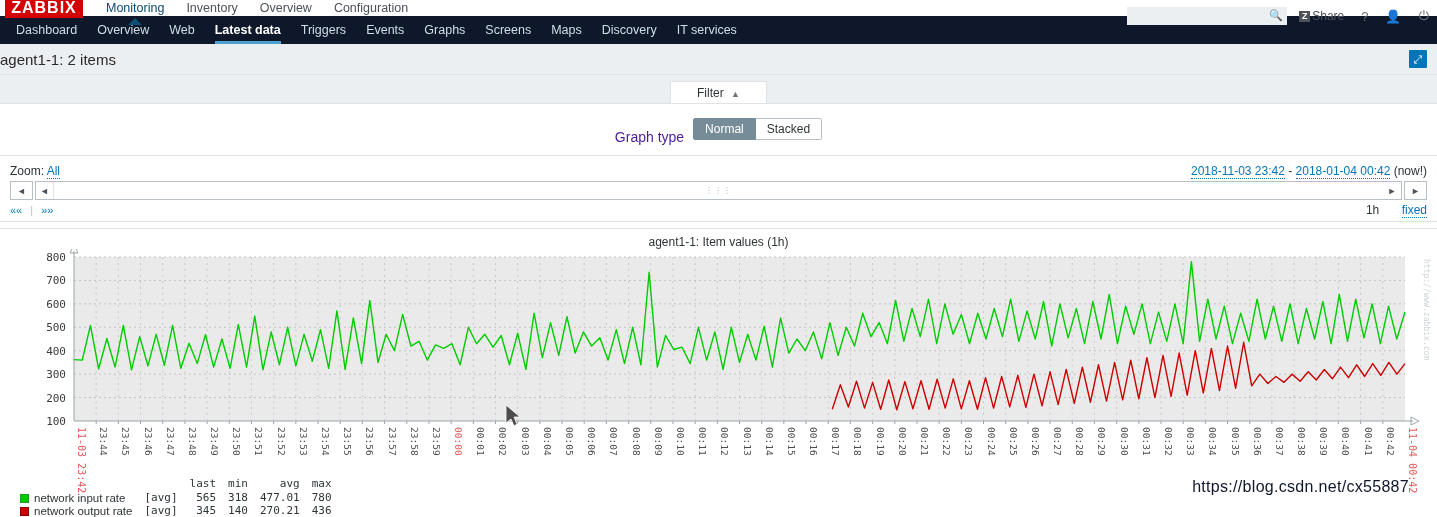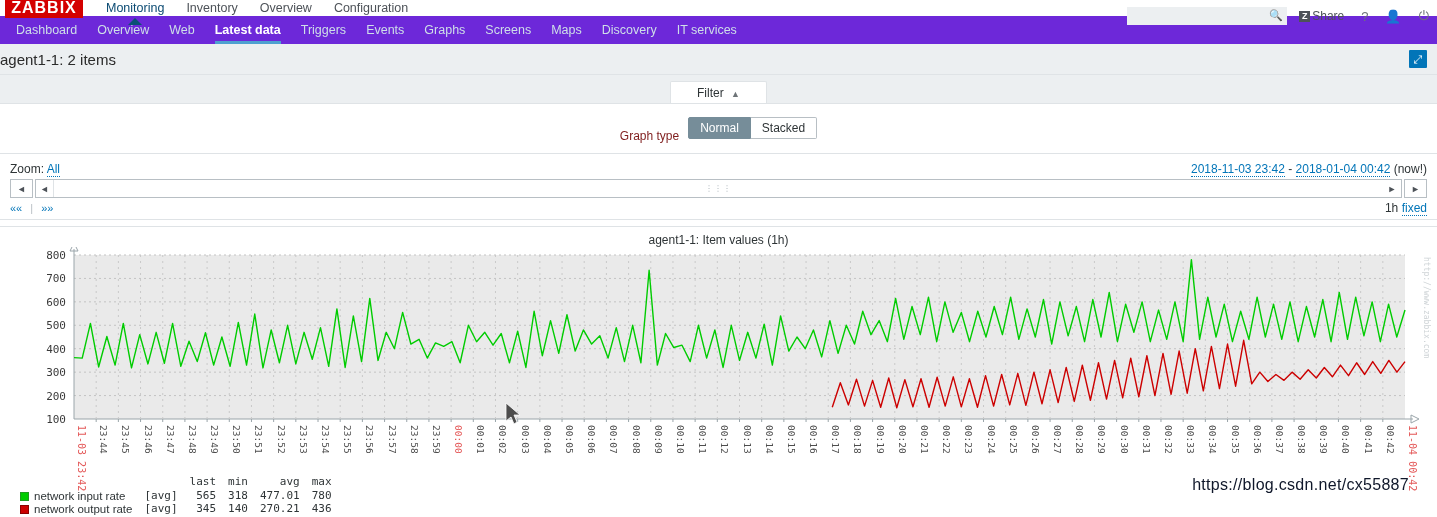--- a/index.html
+++ b/index.html
@@ -54,21 +54,21 @@
   }
   .searchbox .sicon{ position:absolute; right:4px; top:2px; color:#6e7478; font-size:11px;}
   .share { display:flex; align-items:center; color:#4d5258; font-size:12px; margin-left:12px; cursor:pointer;}
   .zbadge{ background:#4d5258; color:#fff; font-size:9px; font-weight:bold;
     width:11px; height:11px; display:inline-flex; align-items:center;justify-content:center;
     margin-right:2px; }
   .ticon{ color:#6e7478; font-size:13px; margin-left:17px; cursor:pointer; }
 
   
   .submenu{
-    height:28px; background:#6d28d9;
+    height:28px; background:#0f172a;
     display:flex; align-items:flex-start; padding-left:6px;
   }
   .submenu .si{
     padding:0 10px; height:28px; line-height:28px;
     color:#cfdfe8; font-size:12.5px; cursor:pointer; position:relative;
   }
   .submenu .si.sel{ color:#ffffff; font-weight:bold;}
   .submenu .si.sel:after{
     content:""; position:absolute; left:10px; right:10px; bottom:0;
     height:3px; background:#4ea0d0;
@@ -95,21 +95,21 @@
     background:#ffffff; border:1px solid #dfe3e6; border-bottom:none;
     padding:4px 26px 3px 26px; font-size:12px; color:#2e3436;
     border-radius:2px 2px 0 0; cursor:pointer;
   }
   .filterbody{
     background:#ffffff; border-top:1px solid #dfe3e6;
     border-bottom:1px solid #dfe3e6;
     padding:9px 0 10px 0;
   }
   .gtype-row{ display:flex; justify-content:center; align-items:center; }
-  .gtype-label{ font-size:12px; color:#7f1d1d; margin-right:9px;margin-top:16px;}
+  .gtype-label{ font-size:14px; color:#4c1d95; margin-right:9px;margin-top:16px;}
   .seg{ display:flex; }
   .seg div{
     border:1px solid #b8bfc4; font-size:12px; padding:3px 11px;
     cursor:pointer; background:#fff; color:#2e3436;
   }
   .seg div.on{ background:#768d99; border-color:#768d99; color:#ffffff; }
   .seg div:first-child{ border-radius:2px 0 0 2px; }
   .seg div:last-child{ border-radius:0 2px 2px 0; border-left:none;}
 
   
@@ -137,21 +137,21 @@
   .grip{
     position:absolute; left:50%; transform:translateX(-50%);
     color:#aab3b9; font-size:8px; letter-spacing:1px; line-height:7px;
     cursor:grab; text-align:center;
   }
   .tsel-bot{ display:flex; justify-content:space-between; align-items:center;
              font-size:11px; margin-top:3px; color:#0275b8;}
   .navlinks span{ cursor:pointer; }
   .navlinks .sep{ color:#b8bfc4; margin:0 5px; }
   .fixedwrap{ color:#2e3436; font-size:12px;}
-  .fixedwrap .lnk{ color:#0275b8; border-bottom:1px dotted #0275b8; cursor:pointer; margin-left:0;}
+  .fixedwrap .lnk{ color:#0275b8; border-bottom:1px dotted #0275b8; cursor:pointer; margin-left:19px;}
 
   
   .graphpanel{
     background:#ffffff; margin-top:6px;
     border-top:1px solid #dfe3e6;
     position:relative; height:290px;
   }
   .graph-title{
     text-align:center; font-size:12px; color:#2e3436;
     padding-top:6px; height:20px;

